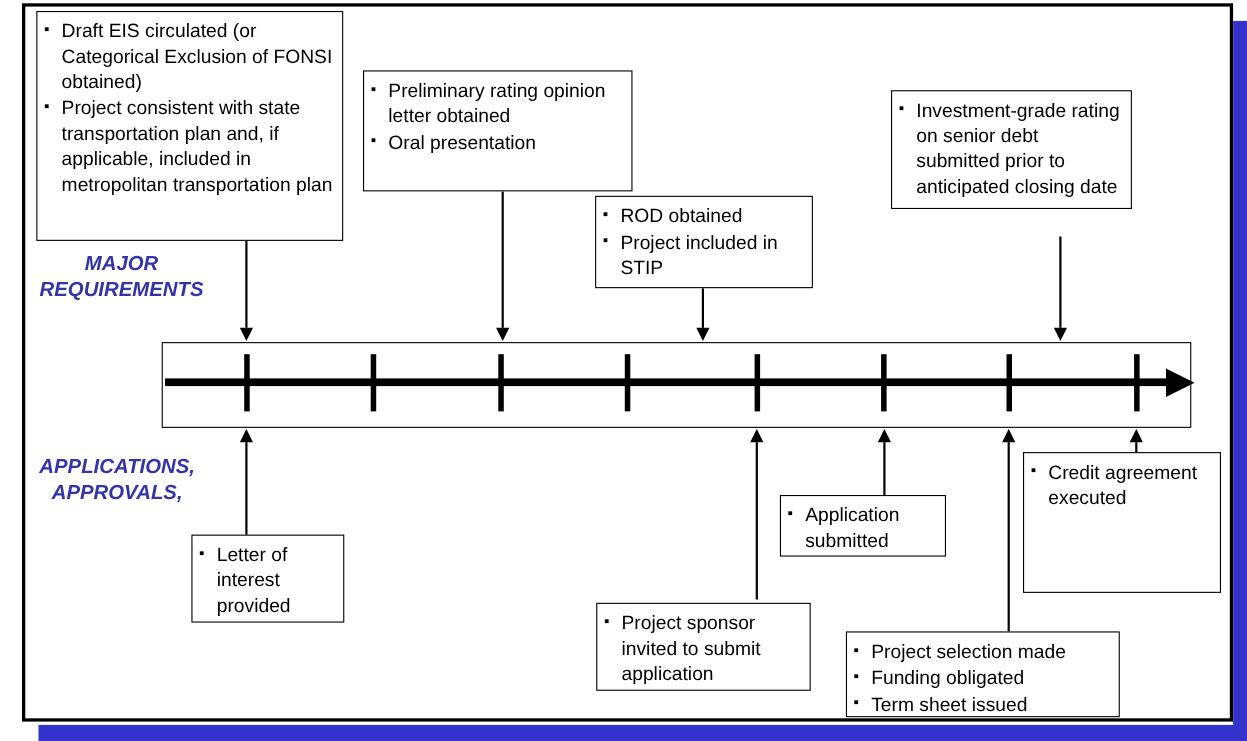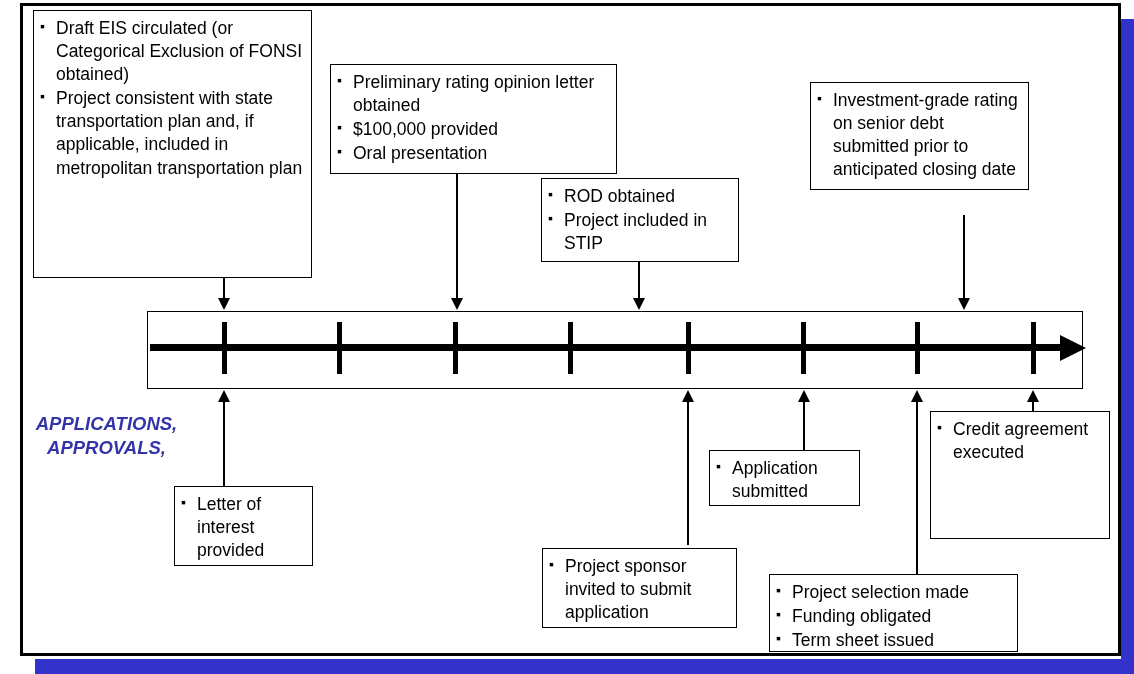--- a/index.html
+++ b/index.html
@@ -226,31 +226,30 @@
   </div>
   <div class="conn" style="left:916px; top:390px; height:185px;">
     <div class="head-up" style="top:0;"></div>
     <div class="stem" style="top:12px; height:173px;"></div>
   </div>
   <div class="conn" style="left:1032px; top:390px; height:22px;">
     <div class="head-up" style="top:0;"></div>
     <div class="stem" style="top:12px; height:10px;"></div>
   </div>
 
-  <div class="box" style="left:33px; top:10px; width:279px; height:268px;">
+  <div class="box" style="left:33px; top:10px; width:279px; height:209px;">
     <ul>
       <li>Draft EIS circulated (or Categorical Exclusion  of FONSI obtained)</li>
       <li>Project consistent with state transportation plan and, if applicable, included  in metropolitan transportation plan</li>
     </ul>
   </div>
 
-  <div class="box" style="left:330px; top:64px; width:287px; height:110px;">
+  <div class="box" style="left:330px; top:64px; width:245px; height:110px;">
     <ul>
       <li>Preliminary  rating opinion  letter obtained</li>
-      <li>$100,000 provided</li>
       <li>Oral presentation</li>
     </ul>
   </div>
 
   <div class="box" style="left:541px; top:178px; width:198px; height:84px;">
     <ul>
       <li>ROD obtained</li>
       <li>Project included in STIP</li>
     </ul>
   </div>

